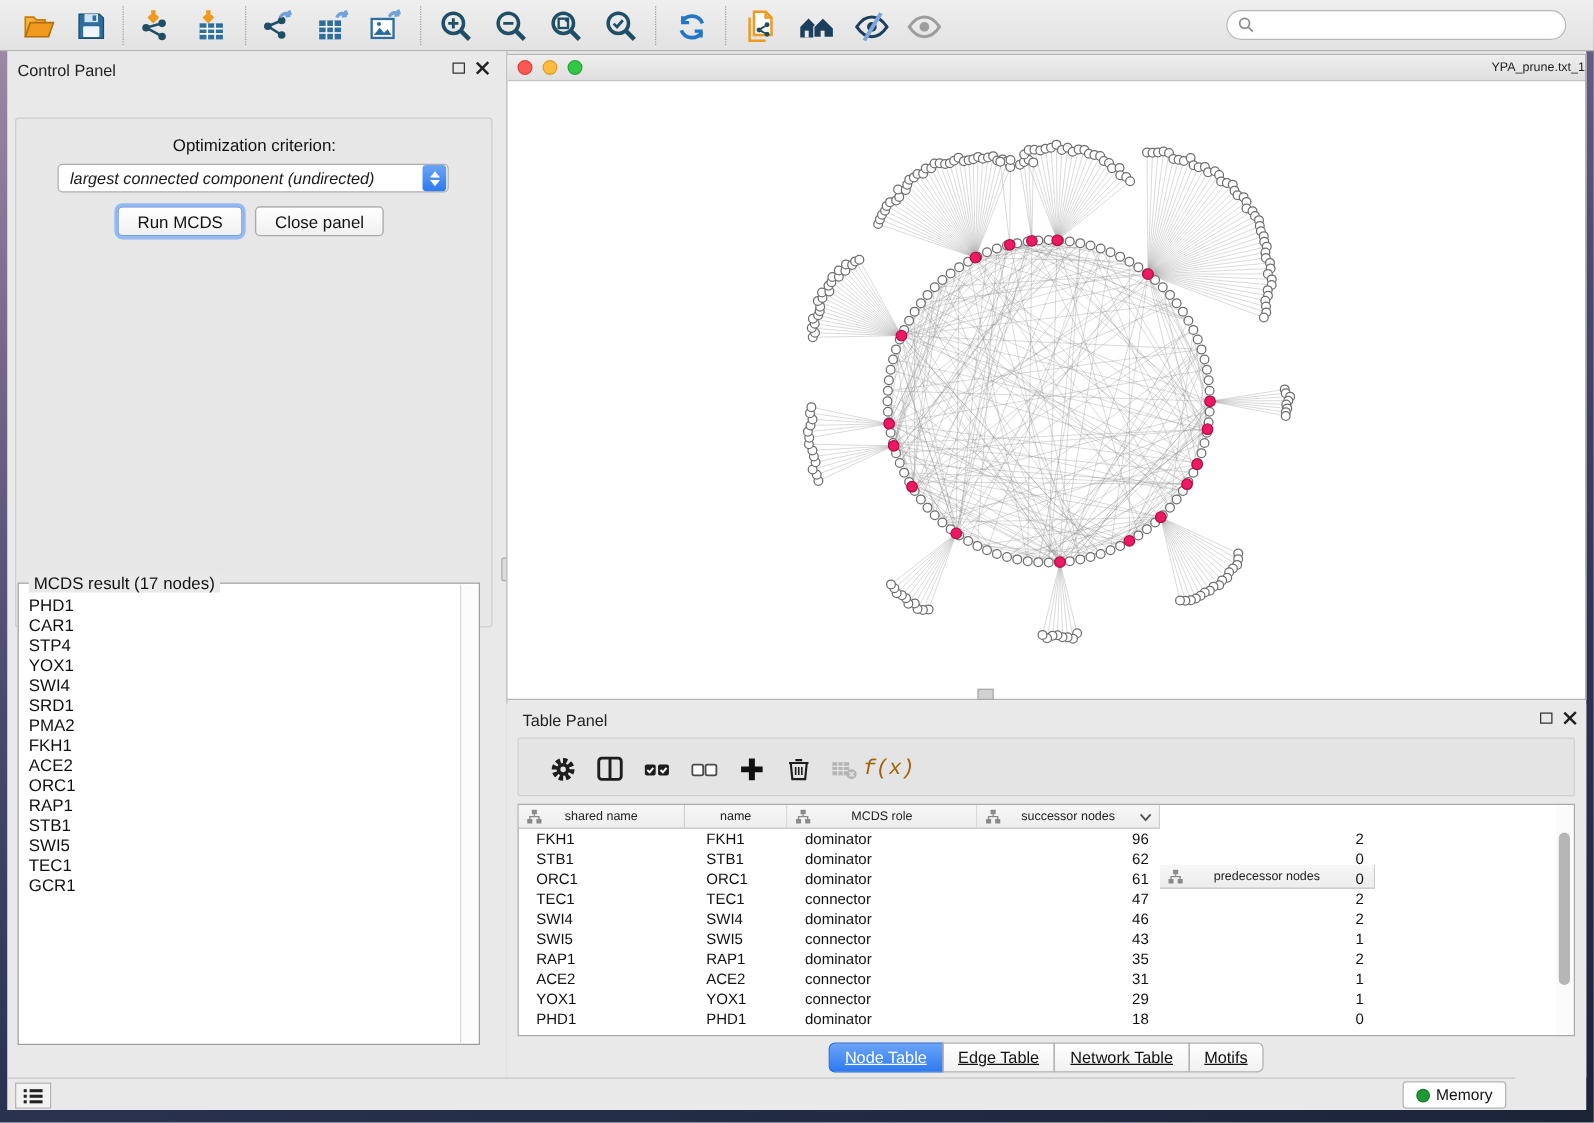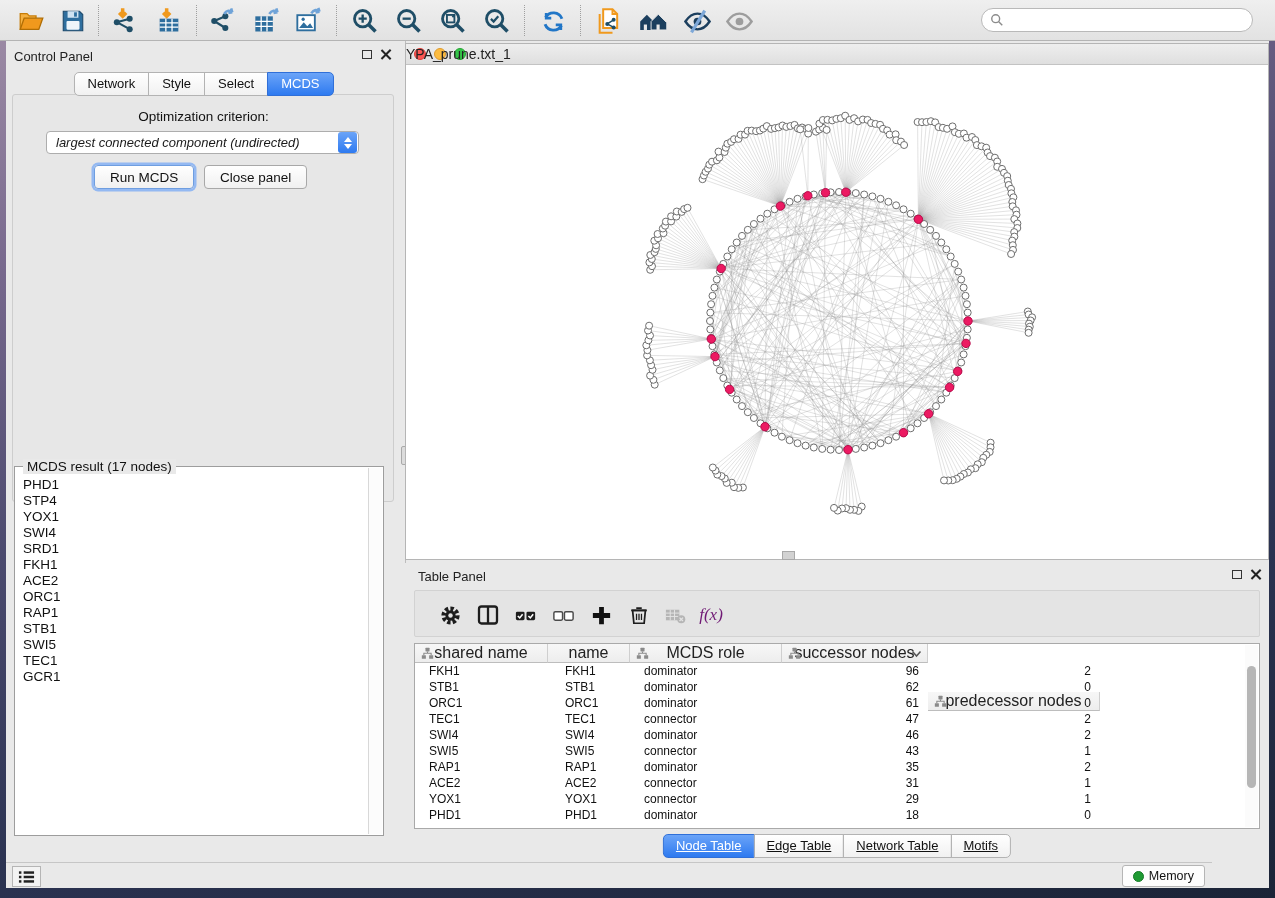--- a/index.html
+++ b/index.html
@@ -69,41 +69,41 @@
     border:1px solid #a9a9a9; border-radius:2px; }
   #hsplit-handle { position:absolute; left:776px; top:551px; width:13px; height:9px; background:#d2d2d2;
     border:1px solid #a9a9a9; }
 
   
   #network-window { position:absolute; left:399px; top:43px; width:864px; height:517px;
     background:#fff; border:1px solid #b5b5b5; }
   #net-titlebar { position:absolute; left:0; top:0; right:0; height:21px;
     background:linear-gradient(#eeeeee,#dfdfdf); border-bottom:1px solid #c3c3c3;
     display:flex; align-items:center; }
-  #net-title { position:absolute; width:100%; text-align:left; font-size:14px; color:#222; }
+  #net-title { position:absolute; width:100%; text-align:right; font-size:10px; color:#222; }
   .traffic { width:12px; height:12px; border-radius:50%; margin-left:8px; }
   #tl-close{ background:#fc5753; border:0.5px solid #df3e3a; }
   #tl-min{ background:#fdbc40; border:0.5px solid #de9b2d; }
   #tl-zoom{ background:#33c748; border:0.5px solid #27a534; }
   #graph-canvas { position:absolute; left:0; top:21px; }
 
   
   #table-panel { position:absolute; left:399px; top:563px; width:864px; height:299px; background:#e9e9e9; }
   #tp-title { position:absolute; left:13px; top:6px; font-size:13px; color:#222; }
   #tp-btns { right:8px; top:6px; }
   #tp-toolbar { position:absolute; left:9px; top:27px; width:846px; height:47px;
     background:#e4e4e4; border:1px solid #d2d2d2; border-radius:2px; }
   .tp-icon { position:absolute; top:11px; width:26px; height:26px; display:flex; align-items:center; justify-content:center; }
-  #fx-label { font-family:Liberation Serif, serif; font-style:italic; font-size:17px; color:#701a75; }
+  #fx-label { font-family:Liberation Mono, monospace; font-style:italic; font-size:17px; color:#a16207; }
   #node-table { position:absolute; left:9px; top:80px; width:846px; height:186px; background:#fff;
     border:1px solid #a9a9a9; }
   #nt-header { position:absolute; left:0; top:0; height:19px; display:flex; }
   .hcell { position:relative; height:19px; background:linear-gradient(#f7f7f7,#ededed);
     border-right:1px solid #cfcfcf; border-bottom:1px solid #bdbdbd;
-    display:flex; align-items:center; justify-content:center; font-size:16px; color:#222; }
+    display:flex; align-items:center; justify-content:center; font-size:10px; color:#222; }
   .hcell .tree { position:absolute; left:6px; top:3px; }
   .hcell .sort { position:absolute; right:5px; top:6px; }
   #nt-rows { position:absolute; left:0; top:19px; right:14px; }
   .trow { display:flex; height:16px; }
   .tcell { font-size:12px; line-height:16px; color:#111; white-space:nowrap; overflow:hidden; }
   .c0{ width:133px; padding-left:14px; } .c1{ width:82px; padding-left:17px; }
   .c2{ width:152px; padding-left:14px; } .c3{ width:146px; text-align:right; padding-right:9px; }
   .c4{ width:172px; text-align:right; padding-right:9px; }
   #nt-scroll { position:absolute; right:1px; top:1px; width:13px; bottom:1px; background:#fbfbfb; }
   #nt-thumb { position:absolute; right:2.5px; top:21px; width:9px; height:122px; background:#b6b6b6; border-radius:5px; }
@@ -264,44 +264,40 @@
     </div>
   </div>
 
   <div id="control-panel">
     <div id="cp-title">Control Panel</div>
     <div class="win-btns" id="cp-btns">
       <div class="float-box"></div>
       <div class="x-icon"></div>
     </div>
     <div id="cp-content"></div>
-    <div id="cp-tabs" class="segbar">
-        <div class="seg">Network</div>
-        <div class="seg">Style</div>
-        <div class="seg">Select</div>
-        <div class="seg active">MCDS</div>
-      </div>
     <div id="opt-label">Optimization criterion:</div>
     <div id="criterion-select">
       <div class="val">largest connected component (undirected)</div>
       <div class="stepper">
           <div class="tri-up"></div>
           <div class="tri-down"></div>
         </div>
     </div>
     <div class="pushbtn" id="run-btn">Run MCDS</div>
     <div class="pushbtn" id="close-panel-btn">Close panel</div>
     <div id="mcds-result">
       <div id="mcds-result-title">MCDS result (17 nodes)</div>
       <div id="mcds-list">
           <div class="mcds-item">PHD1</div>
+          <div class="mcds-item">CAR1</div>
           <div class="mcds-item">STP4</div>
           <div class="mcds-item">YOX1</div>
           <div class="mcds-item">SWI4</div>
           <div class="mcds-item">SRD1</div>
+          <div class="mcds-item">PMA2</div>
           <div class="mcds-item">FKH1</div>
           <div class="mcds-item">ACE2</div>
           <div class="mcds-item">ORC1</div>
           <div class="mcds-item">RAP1</div>
           <div class="mcds-item">STB1</div>
           <div class="mcds-item">SWI5</div>
           <div class="mcds-item">TEC1</div>
           <div class="mcds-item">GCR1</div>
         </div>
       <div id="mcds-scroll"></div>

